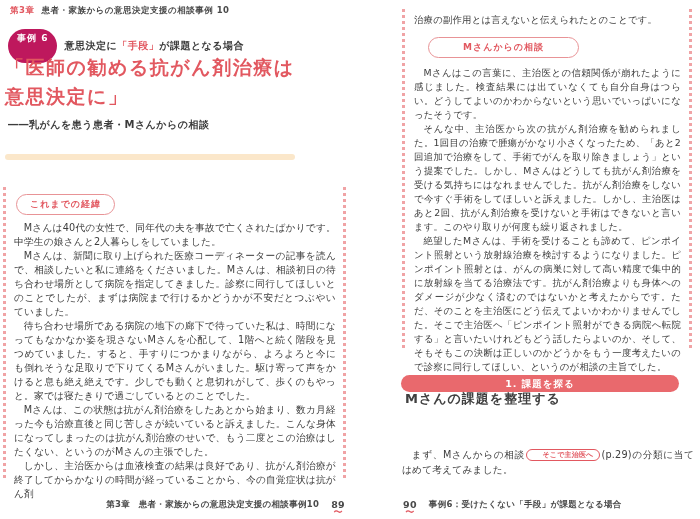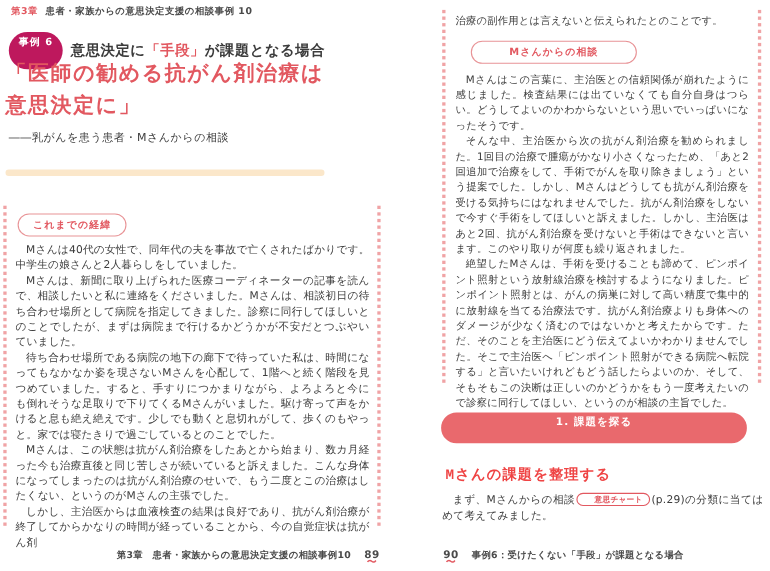--- a/index.html
+++ b/index.html
@@ -12,26 +12,26 @@
   .page-left { left:0; }
   .page-right { left:350px; }
 
   
   .chapter-header { position:absolute; left:10px; top:5px; font-size:8.5px; font-weight:bold; letter-spacing:.5px; }
   .chapter-no { color:#e25860; margin-right:7px; }
   .chapter-title { color:#4a4a4a; }
 
   .case-row { position:absolute; left:8px; top:29px; display:flex; align-items:center; gap:7px; }
   .case-badge { background:#be185d; color:#fff; font-size:9px; font-weight:bold; padding:3px 9px 18px; border-radius:999px; letter-spacing:1px; }
-  .case-label { font-size:13px; font-weight:bold; letter-spacing:.5px; }
+  .case-label { font-size:10px; font-weight:bold; letter-spacing:.5px; }
   .hl { color:#e25860; }
 
   .main-title { position:absolute; left:5px; top:53px; color:#e25860; font-size:19px; font-weight:bold; line-height:29px; letter-spacing:1.5px; }
 
-  .subtitle { position:absolute; left:8px; top:118px; font-size:10px; font-weight:normal; letter-spacing:.5px;text-align:center; }
+  .subtitle { position:absolute; left:8px; top:118px; font-size:10px; font-weight:bold; letter-spacing:.5px;text-align:center; }
 
   .orange-bar { position:absolute; left:5px; top:154px; width:290px; height:6px; border-radius:3px; background:#fbe7ca; }
 
   .dotted-box { box-sizing:border-box; border-left:3px dotted #f0a3a5; border-right:3px dotted #f0a3a5; }
   .keii-box { position:absolute; left:3px; top:187px; width:343px; height:291px; padding:3px 7px 0 8px; }
 
   .oval-label { display:inline-block; border:1.5px solid #e89396; color:#e25860; font-size:9px; font-weight:bold; border-radius:999px; padding:3px 13px; letter-spacing:1px; background:#fff; }
   .keii-box .oval-label { margin:4px 0 6px 2px; }
 
   .body-text p { margin:0; font-size:9.7px; line-height:14px; text-indent:1em; text-align:justify; letter-spacing:.2px; color:#3c3c3c; }
@@ -44,23 +44,23 @@
   .footer-left .pagenum { margin-left:12px; }
   .footer-right .pagenum { margin-right:12px; }
   .pagenum .num { font-size:9.5px; }
   .pagenum .tilde { color:#e25860; font-size:9px; line-height:4px; margin-top:0px; }
 
   
   .soudan-box { position:absolute; left:52px; top:9px; width:290px; height:339px; padding:4px 8px 0 9px; }
   .soudan-box .oval-label { margin:10px 0 8px 14px; padding:3px 34px; }
   .soudan-box p { font-size:9.4px; line-height:14px; }
 
-  .banner { position:absolute; left:51px; top:375px; width:278px; height:28px; background:#e9696d; border-radius:999px; color:#ffffff; font-size:9.5px; font-weight:bold; text-align:center; line-height:17px; letter-spacing:1px; }
+  .banner { position:absolute; left:51px; top:375px; width:278px; height:17px; background:#e9696d; border-radius:999px; color:#ffffff; font-size:9.5px; font-weight:bold; text-align:center; line-height:17px; letter-spacing:1px; }
 
-  .sub-heading { position:absolute; left:55px; top:422px; color:#ef4444; font-size:13px; font-weight:bold; letter-spacing:1px;font-family:Liberation Mono, monospace; }
+  .sub-heading { position:absolute; left:55px; top:390px; color:#404040; font-size:13px; font-weight:bold; letter-spacing:1px; }
 
   .closing { position:absolute; left:52px; top:437px; width:292px; font-size:9.7px; line-height:15.5px; text-indent:1em; text-align:justify; letter-spacing:.2px; }
   .chart-badge { display:inline-block; border:1px solid #e25860; color:#e25860; border-radius:999px; font-size:7px; font-weight:bold; padding:1px 6px; line-height:8px; vertical-align:1px; margin:0 1px; }
 </style>
 </head>
 <body>
 
 <div class="spread">
 
   <div class="page page-left">
@@ -107,21 +107,21 @@
       <div><span class="oval-label">Mさんからの相談</span></div>
       <p>Mさんはこの言葉に、主治医との信頼関係が崩れたように感じました。検査結果には出ていなくても自分自身はつらい。どうしてよいのかわからないという思いでいっぱいになったそうです。</p>
       <p>そんな中、主治医から次の抗がん剤治療を勧められました。1回目の治療で腫瘍がかなり小さくなったため、「あと2回追加で治療をして、手術でがんを取り除きましょう」という提案でした。しかし、Mさんはどうしても抗がん剤治療を受ける気持ちにはなれませんでした。抗がん剤治療をしないで今すぐ手術をしてほしいと訴えました。しかし、主治医はあと2回、抗がん剤治療を受けないと手術はできないと言います。このやり取りが何度も繰り返されました。</p>
       <p>絶望したMさんは、手術を受けることも諦めて、ピンポイント照射という放射線治療を検討するようになりました。ピンポイント照射とは、がんの病巣に対して高い精度で集中的に放射線を当てる治療法です。抗がん剤治療よりも身体へのダメージが少なく済むのではないかと考えたからです。ただ、そのことを主治医にどう伝えてよいかわかりませんでした。そこで主治医へ「ピンポイント照射ができる病院へ転院する」と言いたいけれどもどう話したらよいのか、そして、そもそもこの決断は正しいのかどうかをもう一度考えたいので診察に同行してほしい、というのが相談の主旨でした。</p>
     </div>
 
     <div class="banner">1. 課題を探る</div>
 
     <div class="sub-heading">Mさんの課題を整理する</div>
 
-    <p class="closing"><span>まず、Mさんからの相談</span><span class="chart-badge">意思チャート</span><span>(p.29)の分類に当てはめて考えてみました。</span></p>
+    <p class="closing"><span>まず、Mさんからの相談</span><span class="chart-badge">そこで主治医へ</span><span>(p.29)の分類に当てはめて考えてみました。</span></p>
 
     <div class="footer footer-right">
       <span class="pagenum">
           <span class="num">90</span>
           <span class="tilde">〜</span>
         </span><span>事例6：受けたくない「手段」が課題となる場合</span>
     </div>
   </div>
 
 </div>

